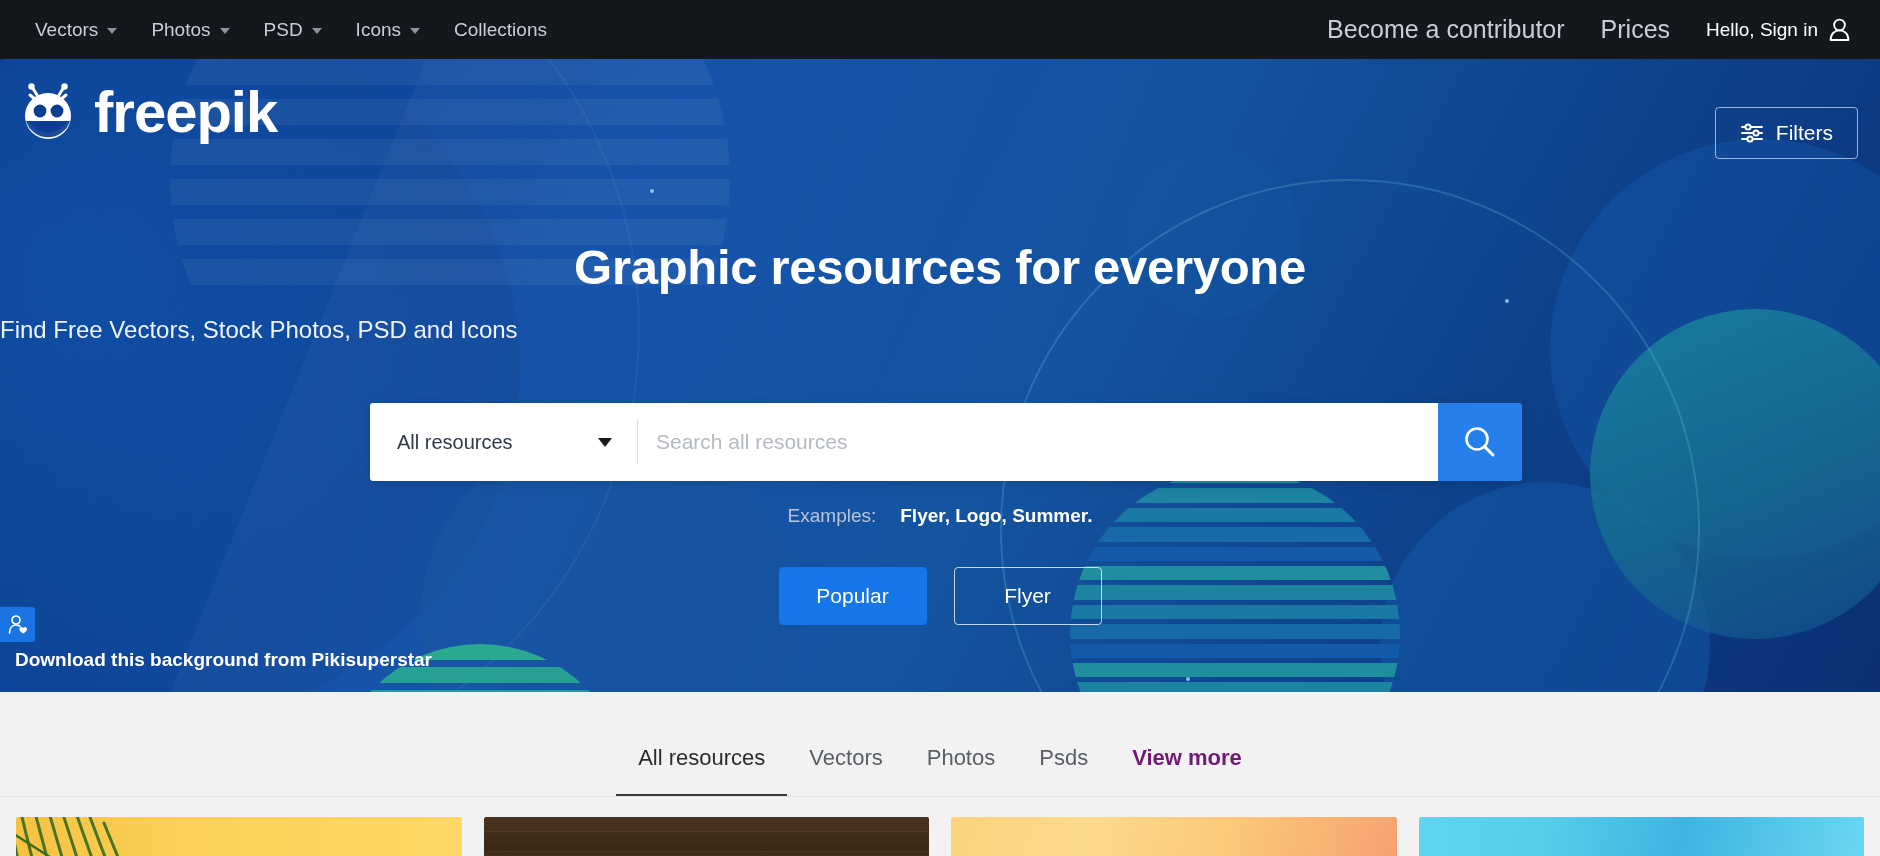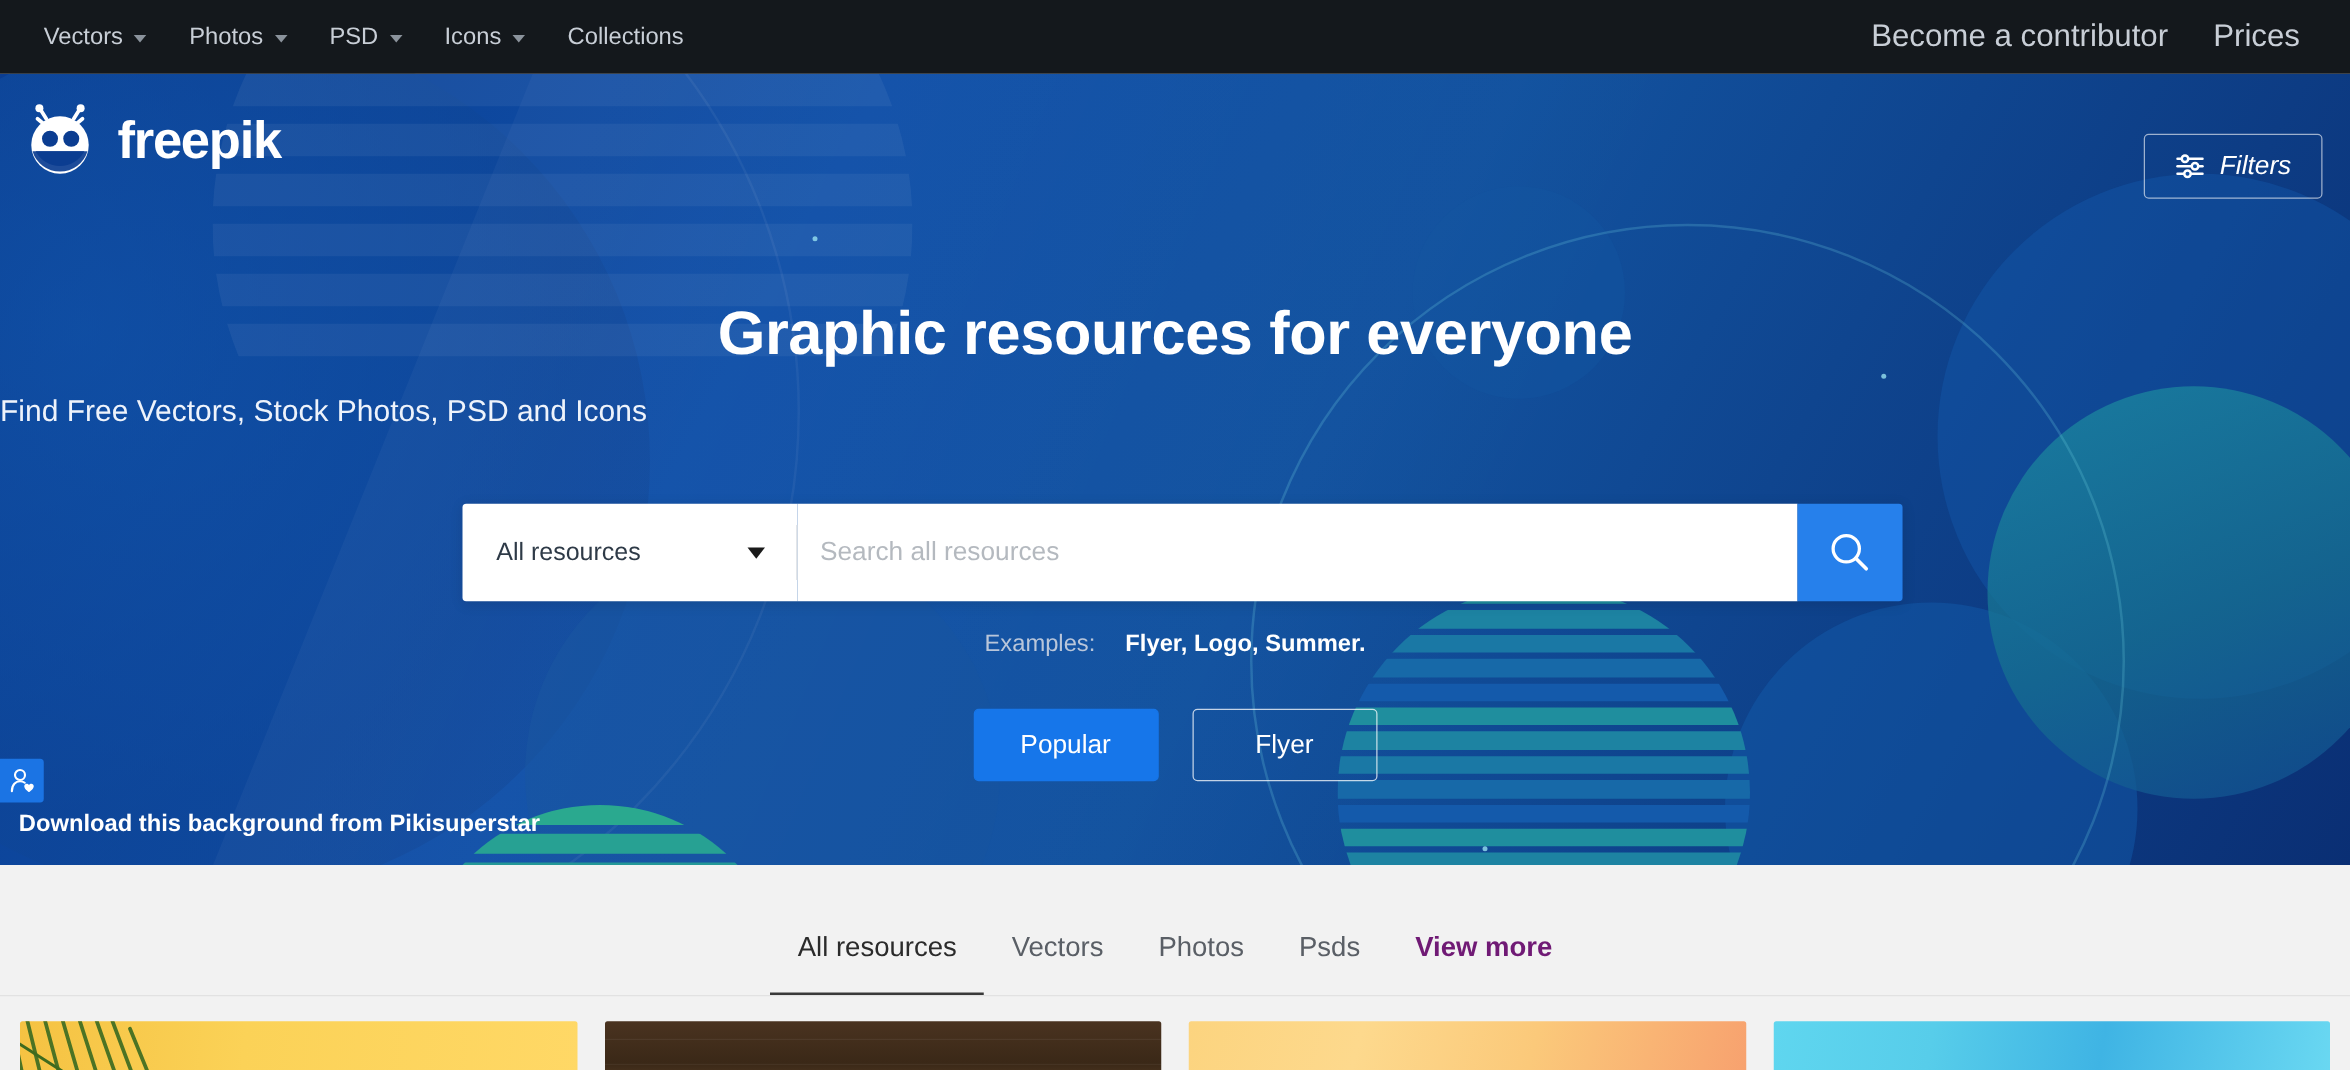--- a/index.html
+++ b/index.html
@@ -66,26 +66,26 @@
   .sc-top{left:170px;top:-160px;width:560px;height:560px;}
   .sc-top i{background:rgba(255,255,255,.055);}
   .sc-mid{left:1070px;top:410px;width:330px;height:330px;}
   .sc-bottom{left:330px;top:585px;width:300px;height:300px;}
   .dot{position:absolute;width:4px;height:4px;border-radius:50%;background:rgba(160,235,245,.75);}
 
   .hero-content{position:relative;z-index:5;width:100%;height:100%;}
   .logo{
     position:absolute;left:16px;top:23px;display:flex;align-items:center;gap:14px;cursor:pointer;
   }
-  .logo-word{color:#fff;font-size:42px;font-weight:700;letter-spacing:-1px;line-height:1;}
+  .logo-word{color:#fff;font-size:58px;font-weight:700;letter-spacing:-1px;line-height:1;}
   .filters-btn{
     position:absolute;right:22px;top:48px;
     display:flex;align-items:center;gap:12px;
     border:1px solid rgba(255,255,255,.6);border-radius:4px;
-    color:#fff;font-size:21px;padding:13px 24px;cursor:pointer;background:transparent;font-style:italic;
+    color:#fff;font-size:21px;padding:13px 24px;cursor:pointer;background:transparent;
   }
   h1.headline{
     position:absolute;top:180px;width:100%;text-align:center;
     color:#fff;font-size:49px;font-weight:700;letter-spacing:-.3px;
   }
   .subhead{
     position:absolute;top:257px;width:100%;text-align:left;
     color:#eef3fb;font-size:24px;font-weight:400;
   }
   
@@ -184,20 +184,27 @@
       <span>Collections</span>
     </div>
   </div>
 
   <div class="nav-right">
     <div class="nav-item">
       <span>Become a contributor</span>
     </div>
     <div class="nav-item">
       <span>Prices</span>
+    </div>
+    <div class="nav-signin">
+      <span>Hello, Sign in</span>
+      <svg width="21" height="23" viewBox="0 0 21 23">
+        <circle cx="10.5" cy="7" r="5.4" fill="none" stroke="#ffffff" stroke-width="1.8"></circle>
+        <path d="M1.6 22 C1.6 15.4 6 12.4 10.5 12.4 C15 12.4 19.4 15.4 19.4 22 Z" fill="none" stroke="#ffffff" stroke-width="1.8" stroke-linejoin="round"></path>
+      </svg>
     </div>
   </div>
 </div>
 
 <div class="hero">
   <div class="hero-bg">
     <div class="blob blob-a"></div>
     <div class="blob blob-b"></div>
     <div class="blob blob-c"></div>
     <div class="blob blob-d"></div>

